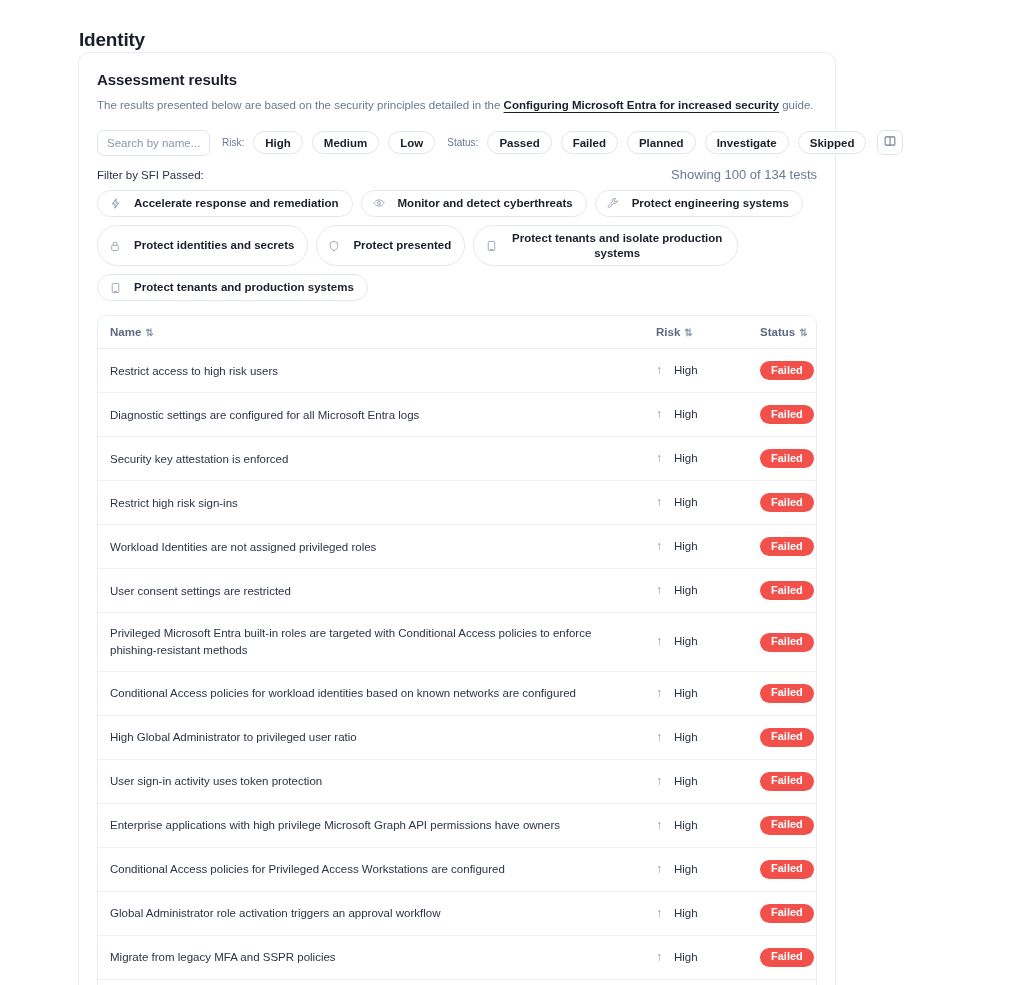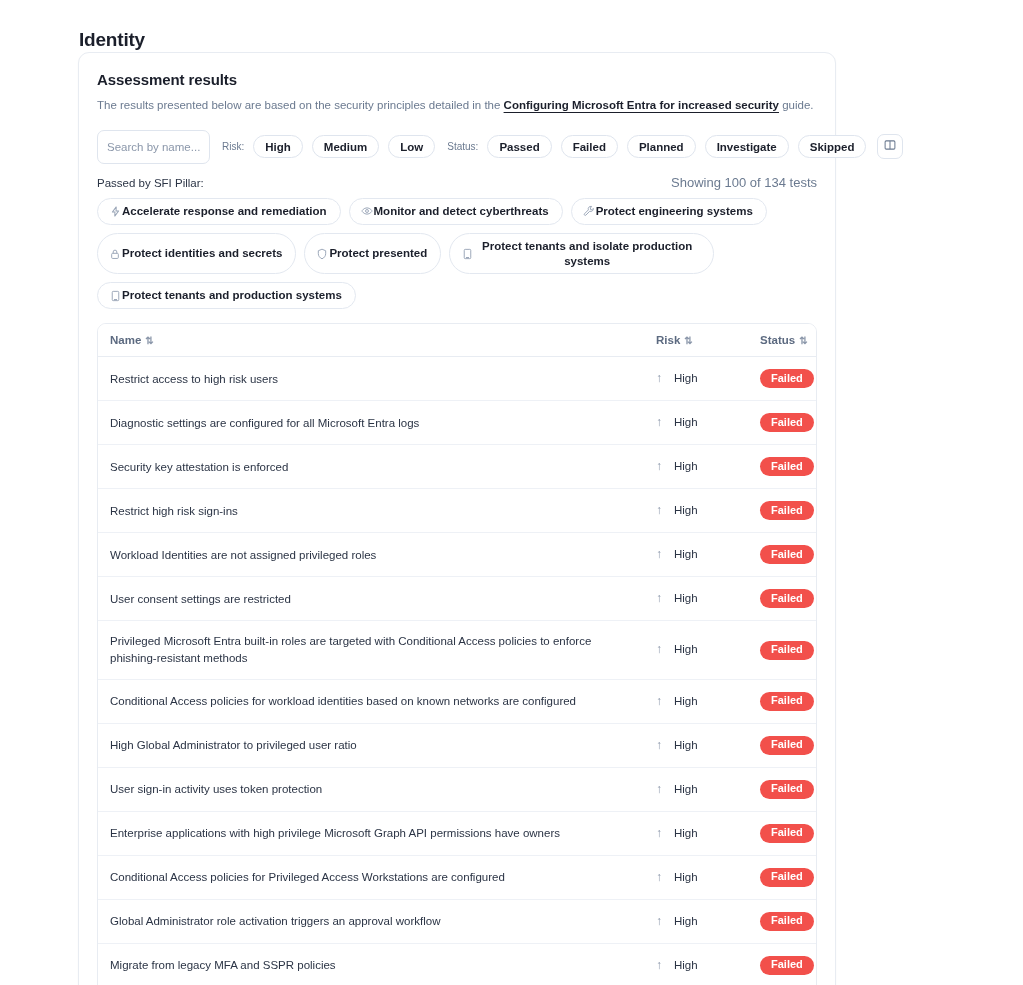--- a/index.html
+++ b/index.html
@@ -80,21 +80,21 @@
     gap: 9px;
     margin-bottom: 11px;
     flex-wrap: nowrap;
   }
 
   .search-input {
     width: 113px;
     height: 26px;
     border: 1px solid #dfe5ee;
     border-radius: 7px;
-    padding: 16px 9px;
+    padding: 8px 9px;
     font-size: 11.5px;
     color: #8793a6;
     font-family: "Liberation Sans", sans-serif;
     outline: none;
     background: #ffffff;
   }
   .search-input::placeholder { color: #8b97aa; }
 
   .filter-label {
     font-size: 10px;
@@ -146,21 +146,21 @@
     display: flex;
     flex-wrap: wrap;
     gap: 8px;
     margin-bottom: 14px;
     width: 722px;
   }
 
   .chip {
     display: inline-flex;
     align-items: center;
-    gap: 1px;
+    gap: 13px;
     min-height: 26px;
     padding: 5px 13px 5px 11px;
     border: 1px solid #e3e8f0;
     border-radius: 999px;
     background: #ffffff;
     font-size: 11.5px;
     font-weight: bold;
     color: #1b1f2b;
     cursor: pointer;
     line-height: 1.3;
@@ -291,21 +291,21 @@
           <span>
             <svg width="12" height="12" viewBox="0 0 14 14" fill="none" stroke="#6b7a90" stroke-width="1.2">
               <rect x="1.3" y="2.2" width="11.4" height="9.6" rx="1.3"></rect>
               <line x1="7" y1="2.2" x2="7" y2="11.8"></line>
             </svg>
           </span>
         </button>
       </div>
 
       <div class="pillar-head">
-        <span class="pillar-head-label">Passed by SFI Pillar:</span>
+        <span class="pillar-head-label">Filter by SFI Passed:</span>
         <span class="showing-count">Showing 100 of 134 tests</span>
       </div>
 
       <div class="pillar-chips">
 
         <button class="chip">
           <span class="chip-icon">
             <svg width="11" height="11" viewBox="0 0 12 12" fill="none" stroke="#98a4b6" stroke-width="1.1" stroke-linejoin="round">
               <path d="M6.8 1L2.6 6.6h2.8L5.2 11l4.2-5.6H6.6z"></path>
             </svg>

